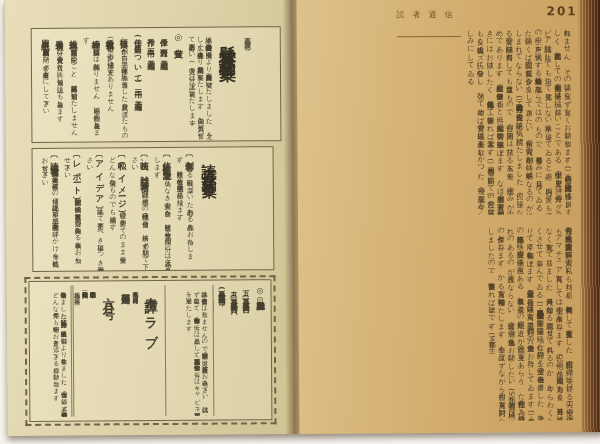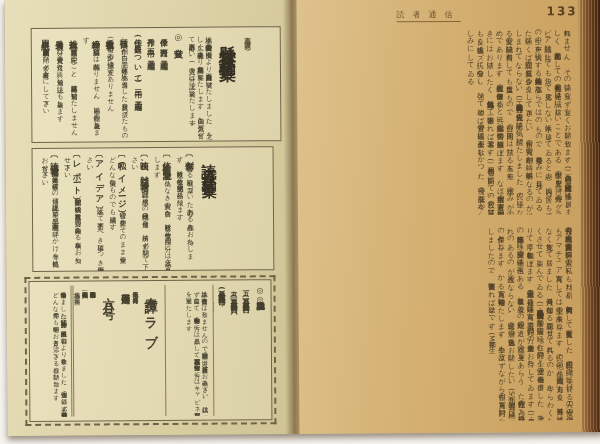--- a/index.html
+++ b/index.html
@@ -50,21 +50,21 @@
   .sec-lnote { right:202px; width:34px; padding:2px 1px; }
   .rates-title { font-size:8px; font-weight:bold; }
   .rate { font-size:7px; font-weight:bold; margin-left:2px; }
   .tiny { font-size:6px; line-height:1.3; }
   .mag-title { font-size:13px; font-weight:bold; letter-spacing:2px; margin-left:2px; }
   .issue-month { font-size:12px; font-weight:bold; letter-spacing:6px; margin-left:3px; }
   .price { font-size:9px; font-weight:bold; margin-left:2px; }
 
   
   .running-head { position:absolute; left:100px; top:12px; font-size:8px;
-    letter-spacing:8px; color:#6d5129; border-bottom:1px solid #87643a; padding-bottom:1px; }
+    letter-spacing:8px; color:#6d5129; border-bottom:1px solid #87643a; padding-bottom:16px; }
   .pagenum { position:absolute; left:250px; top:8px; font-size:12px; font-weight:bold;
     color:#5c4121; letter-spacing:2px; }
   .band { position:absolute; left:8px; width:266px; overflow:hidden;
     font-size:7px; line-height:1.38; color:#4c3d25; }
   .band-1 { top:28px;  height:190px; }
   .band-2 { top:226px; height:198px; }
 </style>
 </head>
 <body>
 
@@ -125,20 +125,20 @@
 
         </div>
         <div class="sec sec-lnote vtext tiny">予告準備致しました払込関係(会員外)の振替用紙は都合により中止致しました。御送金の節は必ず「何月分購読料」等どんな用件でも明細をお書き添へ下さる様お願ひ致します。</div>
       </div>
     </div>
 
     <div class="gutter"></div>
 
     <div class="page page-right">
       <div class="running-head">読者通信</div>
-      <div class="pagenum">133</div>
+      <div class="pagenum">201</div>
       <div class="band band-1 vtext">知れません。その節は変らず宜しくお願ひ致します。(百生)〇近頃の本誌口絵写真の進歩は目ざましく、高踏芸術としての異色美術の発達は誠に嬉しいことである。十年以上の歴史を持つ海外のグラビア雑誌に比しても決して見劣りしない水準に達してゐると思ふ。内容に於ても読者の生の声を大切にする編集方針は本誌ならではのもので、毎号楽しみに拝見してゐる。たゞ願はくば誌面の紙質を今少し良くして頂きたい。折角の写真の印刷が時に不鮮明になるのが惜しまれてならない。(浪花・一愛読生)〇五月号の長坂大兄の手記は一気に拝読いたしました。氏の筆になる女装の記録は資料としても貴重なもので、自分の周囲には話せる友も無く、本誌のみが心の慰めであります。誌友各位の御健筆を祈ると共に編集部の御苦労に感謝申し上げます。なほ小生所蔵の写真若干、御希望の向きにはお頒けしたく、編集部気付にて御一報下されば幸甚です。(相生)〇「雪の斜面にて」の三枚の写真は構図も良く大輪ポーズ氏に申分なし。強ひて望めば背景の処理に今一工夫が欲しかつた。次号の誌面を今から楽しみにしてゐる。</div>
       <div class="band band-2 vtext">〇先月号の有馬孝氏の「素人漫戯具」の図解は素人の私にも判り易く、研究資料として大変有益でした。杉田氏の「縄の美」に於ける二人の女性の表情の対比もアマチュア写真としては上乗の出来と存じます。氏の他の作品、洋画風の「力走」も良く、五月号は近来になく充実して居りました。六月号は如何なる誌面を見せて呉れるのか、今からわくわくさせて楽しんでゐる。(馬場・甲月生)〇読者通信欄の御蔭で遠隔の地に住む同好の士と文通の機会を得ました。誌上を借りて厚く御礼申し上げます。当方二十三歳の会社員、趣味は写真と読書、同好の方の御文通をお待ちしてゐます。(信州・白樺生)〇毎号の特集記事、殊に座談会の企画は出色である。執筆者と読者との距離の近さが本誌の身上であらう。たゞ地方在住の為、発売日に遅れのあるのが残念でならない。発送の一層の迅速化をお願ひしたい。(九州・S生)〇五頁の口絵は近来の傑作と存じます。かゝる写真を毎号期待いたします。小生も及ばずながら自作の写真を同封いたしましたので、御笑覧下されば幸ひです。(東都・M生)</div>
     </div>
 
     <div class="edge-strip"></div>
   </div>
 </div>
 
 </body></html>

